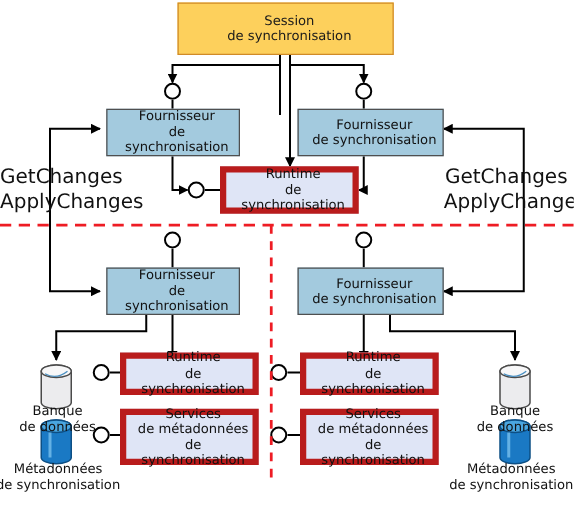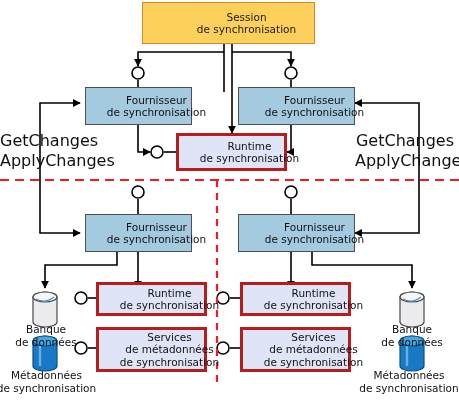--- a/index.html
+++ b/index.html
@@ -5,32 +5,32 @@
   html,body{margin:0;padding:0;background:#ffffff;}
   body{
     width:459px;height:415px;position:relative;overflow:hidden;
     font-family:"DejaVu Sans","Liberation Sans",sans-serif;
     -webkit-font-smoothing:antialiased;
   }
   #canvas{position:absolute;left:0;top:0;width:459px;height:415px;}
   svg.layer{position:absolute;left:0;top:0;width:459px;height:415px;overflow:visible;}
   .node{position:absolute;box-sizing:border-box;display:flex;align-items:center;
         justify-content:center;text-align:center;line-height:1.18;}
-  .node span{display:block;width:100%;padding:0 18px;}
+  .node span{display:block;width:100%;padding:0 3px;}
 
   .session{
     background:#fdd05c;border:1px solid #d08b28;
     font-size:10.5px;color:#1a1a1a;
   }
   .provider{
     background:#a3cade;border:1.4px solid #4f4f4f;
     font-size:10.5px;color:#111;
   }
   .runtime,.services{
-    background:#dfe5f6;border:3px solid #b91c1c;
+    background:#dfe5f6;border:5px solid #b91c1c;
     font-size:10.5px;color:#111;
   }
   .caption{
     position:absolute;text-align:center;font-size:10.5px;color:#111;
     line-height:1.2;box-sizing:border-box;
   }
   .oplabel{
     position:absolute;text-align:center;font-size:16px;color:#111;
     line-height:1.25;white-space:nowrap;
   }

